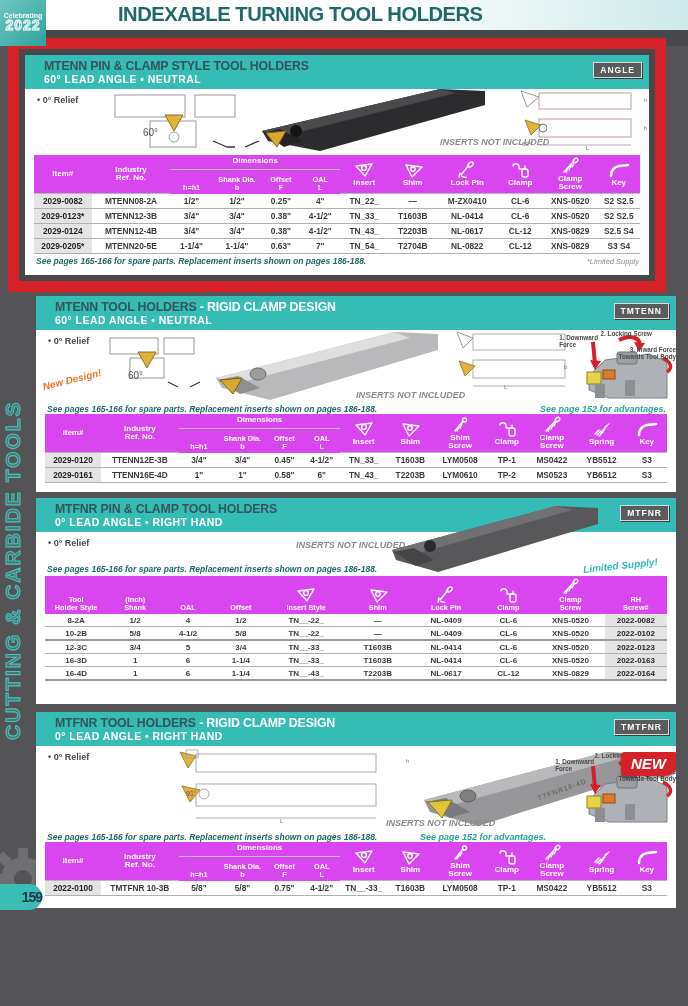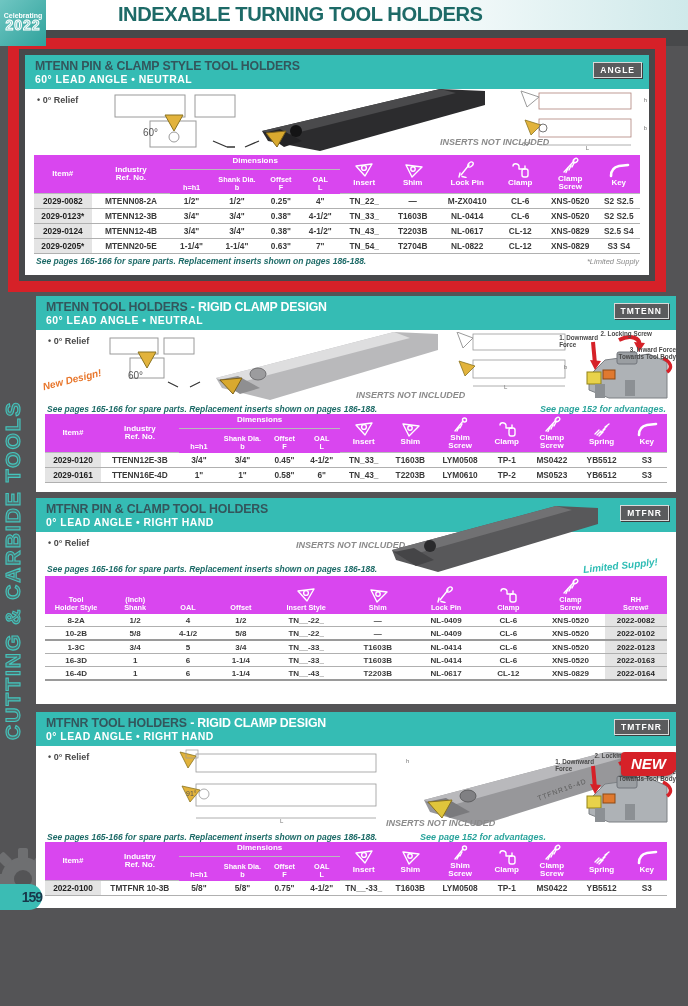--- a/index.html
+++ b/index.html
@@ -28,21 +28,21 @@
     background:#3bbcb4; border-radius:0 13px 13px 0; color:#17384a; font-weight:700;
     font-size:14px; text-align:right; line-height:26px; letter-spacing:-1px; }
 
   
   .red-box { position:absolute; left:8px; top:38px; width:658px; height:254px;
     border:11px solid #d62128; background:#47484a; padding:6px; z-index:2; }
 
   
   .panel { background:#fff; width:100%; height:100%; overflow:hidden; position:relative; }
   .sec { position:absolute; left:36px; width:640px; z-index:1; }
-  .band { background:#35bcb4; padding:3px 8px 4px 10px; position:relative; }
+  .band { background:#35bcb4; padding:3px 8px 4px 19px; position:relative; }
   .t1 { font-size:13px; font-weight:700; color:#33565c; letter-spacing:-0.2px;
     transform:scaleX(.95); transform-origin:left; white-space:nowrap; }
   .t1 .suffix { color:#fff; }
   .t2 { font-size:11px; font-weight:700; color:#fff; letter-spacing:0.5px;
     transform:scaleX(.95); transform-origin:left; }
   .tagbadge { position:absolute; right:7px; top:7px; background:#5a5b5d; color:#fff;
     font-size:8.5px; font-weight:700; padding:2px 6px; letter-spacing:1px;
     border:1px solid #d9d9d9; box-shadow:1px 1px 0 #3c3d3f; }
   .new-badge { position:absolute; right:-2px; top:40px; background:#d62128; color:#fff;
     font-size:15px; font-weight:700; font-style:italic; padding:3px 12px 4px 10px;
@@ -529,21 +529,21 @@
             <td>4-1/2</td>
             <td>5/8</td>
             <td>TN__-22_</td>
             <td>—</td>
             <td>NL-0409</td>
             <td>CL-6</td>
             <td>XNS-0520</td>
             <td class="em">2022-0102</td>
           </tr>
           <tr>
-            <td>1-3C</td>
+            <td>12-3C</td>
             <td>3/4</td>
             <td>5</td>
             <td>3/4</td>
             <td>TN__-33_</td>
             <td>T1603B</td>
             <td>NL-0414</td>
             <td>CL-6</td>
             <td>XNS-0520</td>
             <td class="em">2022-0123</td>
           </tr>

